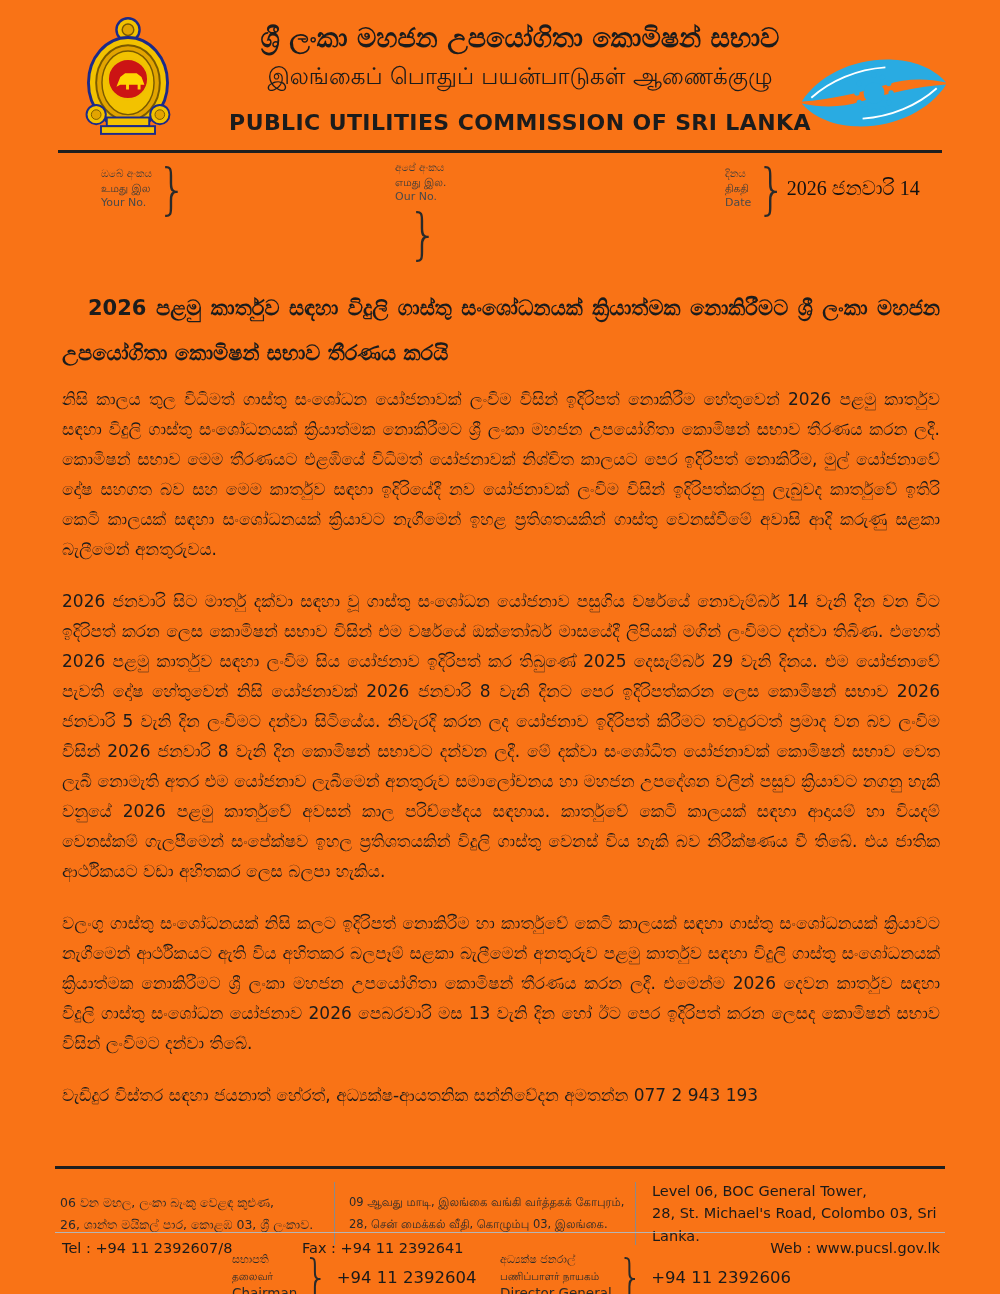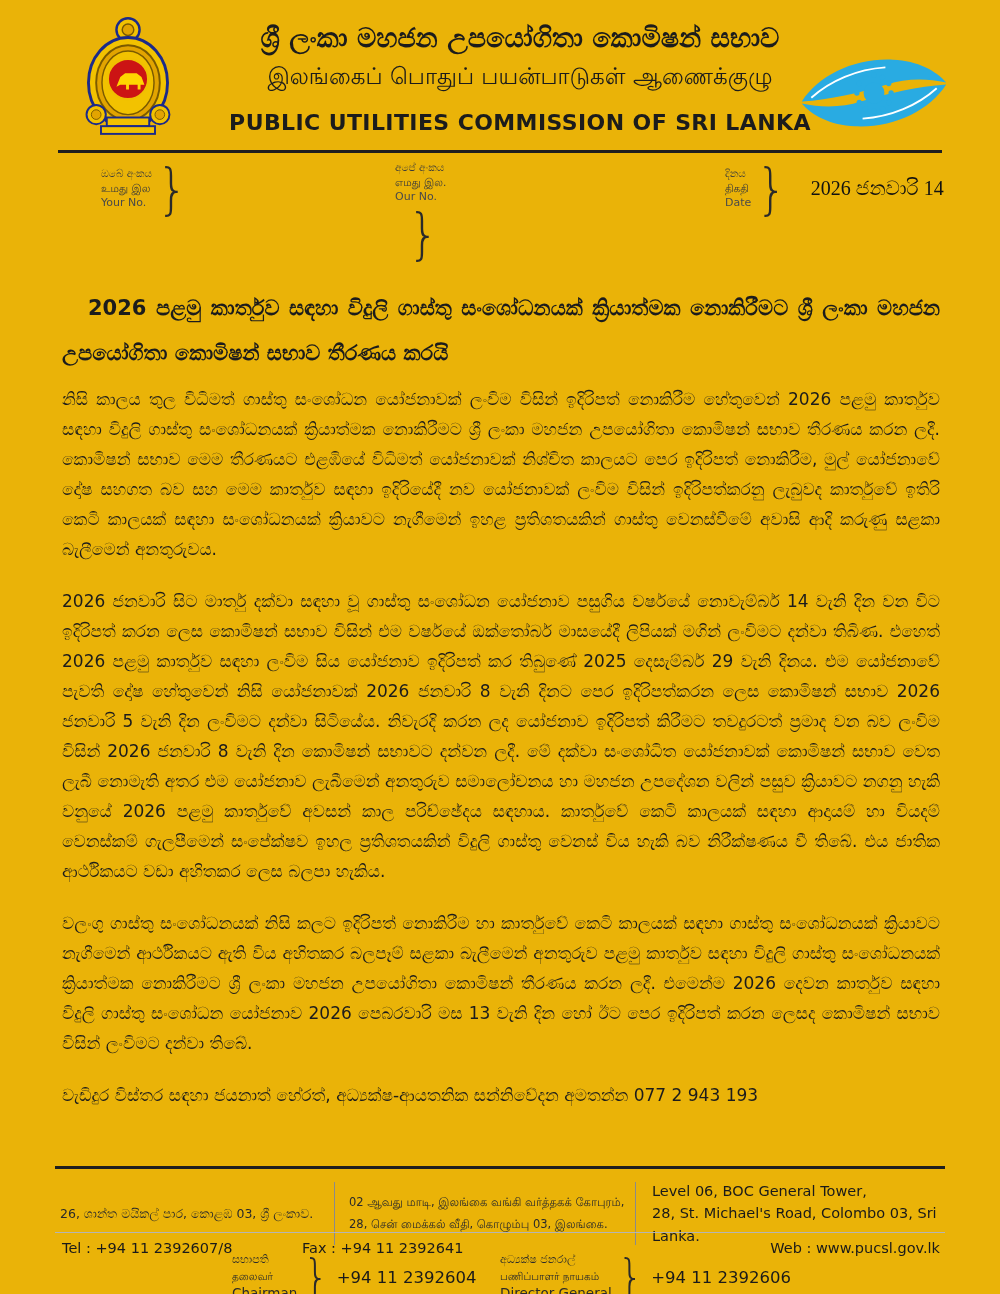--- a/index.html
+++ b/index.html
@@ -1,18 +1,18 @@
 <!DOCTYPE html>
 <html><head>
 <meta charset="utf-8">
 <style>
   * { margin:0; padding:0; box-sizing:border-box; }
   html,body { background:#ffffff; }
   body { font-family:"DejaVu Sans","Liberation Sans",sans-serif; color:#1c1c1c; }
-  .page { position:relative; width:1000px; height:1294px; margin:0 auto; background:#eab308; overflow:hidden; }
+  .page { position:relative; width:1000px; height:1294px; margin:0 auto; background:#f97316; overflow:hidden; }
 
   
   .header { position:absolute; top:12px; left:60px; width:880px; height:134px; }
   .emblem { position:absolute; left:14px; top:2px; width:108px; height:126px; }
   .org-block { position:absolute; left:150px; top:8px; width:620px; text-align:center; }
   .org-si { font-size:27px; font-weight:700; line-height:1.3; }
   .org-ta { font-size:23px; line-height:1.35; margin-top:6px; }
   .org-en { font-size:22px; font-weight:700; letter-spacing:0.4px; margin-top:18px; }
   .logo { position:absolute; left:738px; top:38px; width:152px; height:86px; }
   .header-rule { position:absolute; top:150px; left:58px; width:884px; height:3px; background:#1f1f1f; }
@@ -20,21 +20,21 @@
   
   .refs { position:absolute; top:160px; left:60px; width:880px; height:60px; }
   .ref-group { position:absolute; display:flex; align-items:center; }
   .ref-labels { display:flex; flex-direction:column; justify-content:center; }
   .ref-si, .ref-ta { font-size:10.5px; line-height:1.45; color:#3a3a3a; }
   .ref-en { font-size:11px; line-height:1.3; color:#4a4a4a; }
   .brace { font-size:48px; font-weight:300; color:#2a2a2a; margin-left:5px; transform:scaleY(1.15); }
   .ref-your { left:5px;margin-left:36px; }
   .ref-our { left:335px;flex-direction:column; }
   .ref-date { left:665px; }
-  .date-value { font-size:20px; margin-left:24px; color:#111; font-family:"Liberation Serif","DejaVu Serif",serif; white-space:nowrap; }
+  .date-value { font-size:20px; margin-left:0; color:#111; font-family:"Liberation Serif","DejaVu Serif",serif; white-space:nowrap; }
 
   
   .press-title { position:absolute; top:218px; left:0; width:100%; text-align:center; font-size:24px; font-weight:700; }
   .headline { position:absolute; top:286px; left:62px; width:878px; font-size:21px; font-weight:700; line-height:45px; text-indent:26px; text-align:justify; }
 
   
   .body-text { position:absolute; top:384px; left:62px; width:878px; font-size:17px; line-height:30px; text-align:justify; }
   .body-text p { margin:0 0 22px 0; }
   .contact-line { text-align:left; margin-top:8px; }
 
@@ -160,25 +160,26 @@
     <p>නිසි කාලය තුල විධිමත් ගාස්තු සංශෝධන යෝජනාවක් ලංවිම විසින් ඉදිරිපත් නොකිරීම හේතුවෙන් 2026 පළමු කාර්තුව සඳහා විදුලි ගාස්තු සංශෝධනයක් ක්‍රියාත්මක නොකිරීමට ශ්‍රී ලංකා මහජන උපයෝගිතා කොමිෂන් සභාව තීරණය කරන ලදී. කොමිෂන් සභාව මෙම තීරණයට එළඹියේ විධිමත් යෝජනාවක් නිශ්චිත කාලයට පෙර ඉදිරිපත් නොකිරීම, මුල් යෝජනාවේ දෝෂ සහගත බව සහ මෙම කාර්තුව සඳහා ඉදිරියේදී නව යෝජනාවක් ලංවිම විසින් ඉදිරිපත්කරනු ලැබුවද කාර්තුවේ ඉතිරි කෙටි කාලයක් සඳහා සංශෝධනයක් ක්‍රියාවට නැගීමෙන් ඉහළ ප්‍රතිශතයකින් ගාස්තු වෙනස්වීමේ අවාසි ආදි කරුණු සළකා බැලීමෙන් අනතුරුවය.</p>
     <p>2026 ජනවාරි සිට මාර්තු දක්වා සඳහා වූ ගාස්තු සංශෝධන යෝජනාව පසුගිය වර්ෂයේ නොවැම්බර් 14 වැනි දින වන විට ඉදිරිපත් කරන ලෙස කොමිෂන් සභාව විසින් එම වර්ෂයේ ඔක්තෝබර් මාසයේදී ලිපියක් මගින් ලංවිමට දන්වා තිබිණ. එහෙත් 2026 පළමු කාර්තුව සඳහා ලංවිම සිය යෝජනාව ඉදිරිපත් කර තිබුණේ 2025 දෙසැම්බර් 29 වැනි දිනය. එම යෝජනාවේ පැවති දෝෂ හේතුවෙන් නිසි යෝජනාවක් 2026 ජනවාරි 8 වැනි දිනට පෙර ඉදිරිපත්කරන ලෙස කොමිෂන් සභාව 2026 ජනවාරි 5 වැනි දින ලංවිමට දන්වා සිටියේය. නිවැරදි කරන ලද යෝජනාව ඉදිරිපත් කිරීමට තවදුරටත් ප්‍රමාද වන බව ලංවිම විසින් 2026 ජනවාරි 8 වැනි දින කොමිෂන් සභාවට දන්වන ලදී. මේ දක්වා සංශෝධිත යෝජනාවක් කොමිෂන් සභාව වෙත ලැබී නොමැති අතර එම යෝජනාව ලැබීමෙන් අනතුරුව සමාලෝචනය හා මහජන උපදේශන වලින් පසුව ක්‍රියාවට නගනු හැකි වනුයේ 2026 පළමු කාර්තුවේ අවසන් කාල පරිච්ඡේදය සඳහාය. කාර්තුවේ කෙටි කාලයක් සඳහා ආදායම් හා වියදම් වෙනස්කම් ගැලපීමෙන් සංපේක්ෂව ඉහල ප්‍රතිශතයකින් විදුලි ගාස්තු වෙනස් විය හැකි බව නිරීක්ෂණය වී තිබේ. එය ජාතික ආර්ථිකයට වඩා අහිතකර ලෙස බලපා හැකිය.</p>
     <p>වලංගු ගාස්තු සංශෝධනයක් නිසි කලට ඉදිරිපත් නොකිරීම හා කාර්තුවේ කෙටි කාලයක් සඳහා ගාස්තු සංශෝධනයක් ක්‍රියාවට නැගීමෙන් ආර්ථිකයට ඇති විය අහිතකර බලපෑම් සළකා බැලීමෙන් අනතුරුව පළමු කාර්තුව සඳහා විදුලි ගාස්තු සංශෝධනයක් ක්‍රියාත්මක නොකිරීමට ශ්‍රී ලංකා මහජන උපයෝගිතා කොමිෂන් තීරණය කරන ලදී. එමෙන්ම 2026 දෙවන කාර්තුව සඳහා විදුලි ගාස්තු සංශෝධන යෝජනාව 2026 පෙබරවාරි මස 13 වැනි දින හෝ ඊට පෙර ඉදිරිපත් කරන ලෙසද කොමිෂන් සභාව විසින් ලංවිමට දන්වා තිබේ.</p>
     <p class="contact-line">වැඩිදුර විස්තර සඳහා ජයනාත් හේරත්, අධ්‍යක්ෂ-ආයතනික සන්නිවේදන අමතන්න 077 2 943 193</p>
   </div>
 
   <div class="footer-rule"></div>
 
   <div class="addresses">
     <div class="addr addr-si">
+      <span>06 වන මහල, ලංකා බැංකු වෙළඳ කුළුණ,</span>
       <span>26, ශාන්ත මයිකල් පාර, කොළඹ 03, ශ්‍රී ලංකාව.</span>
     </div>
     <div class="v-div"></div>
     <div class="addr addr-ta">
-      <span>02 ஆவது மாடி, இலங்கை வங்கி வர்த்தகக் கோபுரம்,</span>
+      <span>09 ஆவது மாடி, இலங்கை வங்கி வர்த்தகக் கோபுரம்,</span>
       <span>28, சென் மைக்கல் வீதி, கொழும்பு 03, இலங்கை.</span>
     </div>
     <div class="v-div"></div>
     <div class="addr addr-en">
       <span>Level 06, BOC General Tower,</span>
       <span>28, St. Michael's Road, Colombo 03, Sri Lanka.</span>
     </div>
   </div>
 
   <div class="contact-rule"></div>

